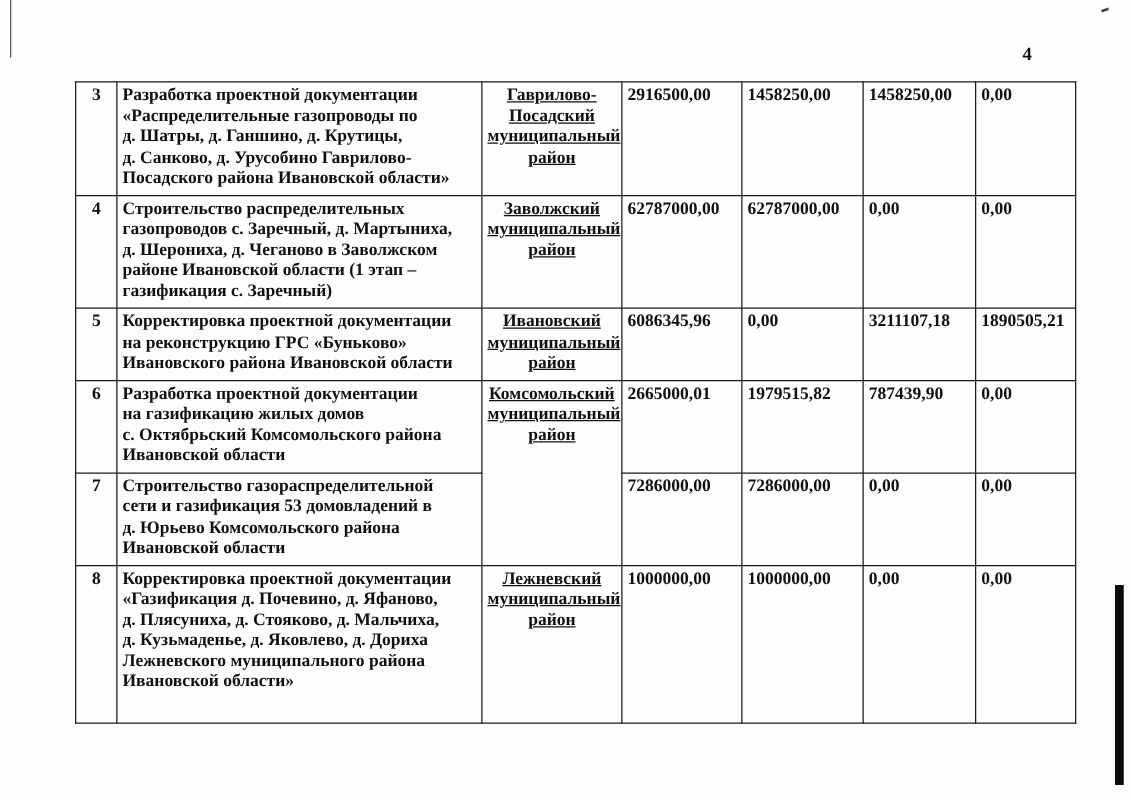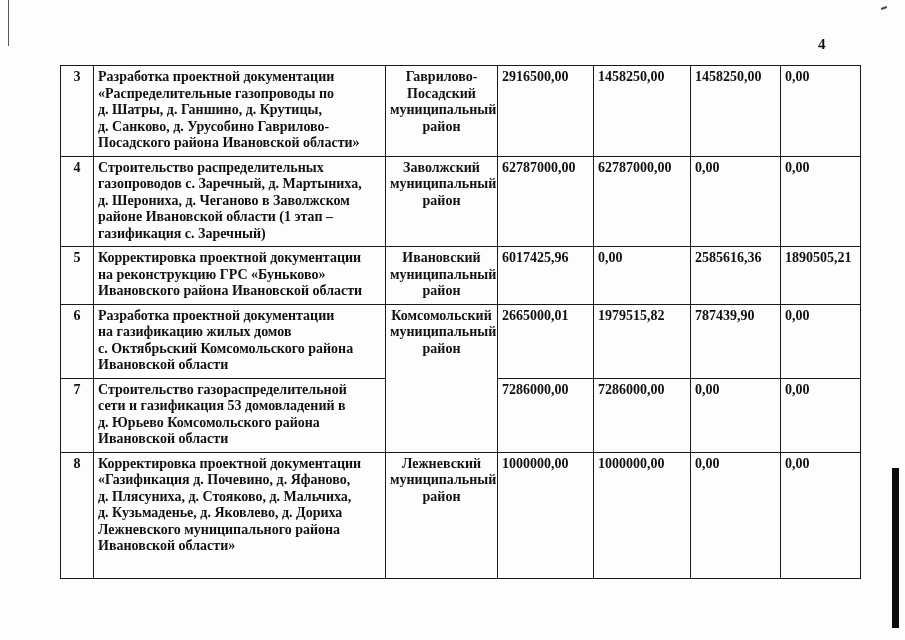--- a/index.html
+++ b/index.html
@@ -35,21 +35,21 @@
     color: #101010;
   }
   table.doc-table td {
     border: 1px solid #1a1a1a;
     vertical-align: top;
     padding: 3px 4px 4px 4px;
     line-height: 16.5px;
   }
   td.c-num   { text-align: center; }
   td.c-desc  { text-align: left; padding-left: 7px; white-space: pre-line; margin-left: 18px; }
-  td.c-district { text-align: center; white-space: pre-line; }
+  td.c-district { text-align: center; white-space: pre-line; text-decoration: underline; }
   td.c-val   { }
   tr.r3 td { height: 82px; }
   tr.r4 td { height: 78px; }
   tr.r5 td { height: 45px; }
   tr.r6 td { height: 59px; }
   tr.r7 td { height: 65px; }
   tr.r8 td { height: 118px; }
   
   .artifact-left-line {
     position: absolute;
@@ -125,23 +125,23 @@
         <td class="c-val">0,00</td>
       </tr>
       <tr class="r5">
         <td class="c-num">5</td>
         <td class="c-desc">Корректировка проектной документации
 на реконструкцию ГРС «Буньково»
 Ивановского района Ивановской области</td>
         <td class="c-district">Ивановский
 муниципальный
 район</td>
-        <td class="c-val">6017425,96</td>
+        <td class="c-val">6086345,96</td>
         <td class="c-val">0,00</td>
-        <td class="c-val">2585616,36</td>
+        <td class="c-val">3211107,18</td>
         <td class="c-val">1890505,21</td>
       </tr>
       <tr class="r6">
         <td class="c-num">6</td>
         <td class="c-desc">Разработка проектной документации
 на газификацию жилых домов
 с. Октябрьский Комсомольского района
 Ивановской области</td>
         <td class="c-district" rowspan="2">Комсомольский
 муниципальный

